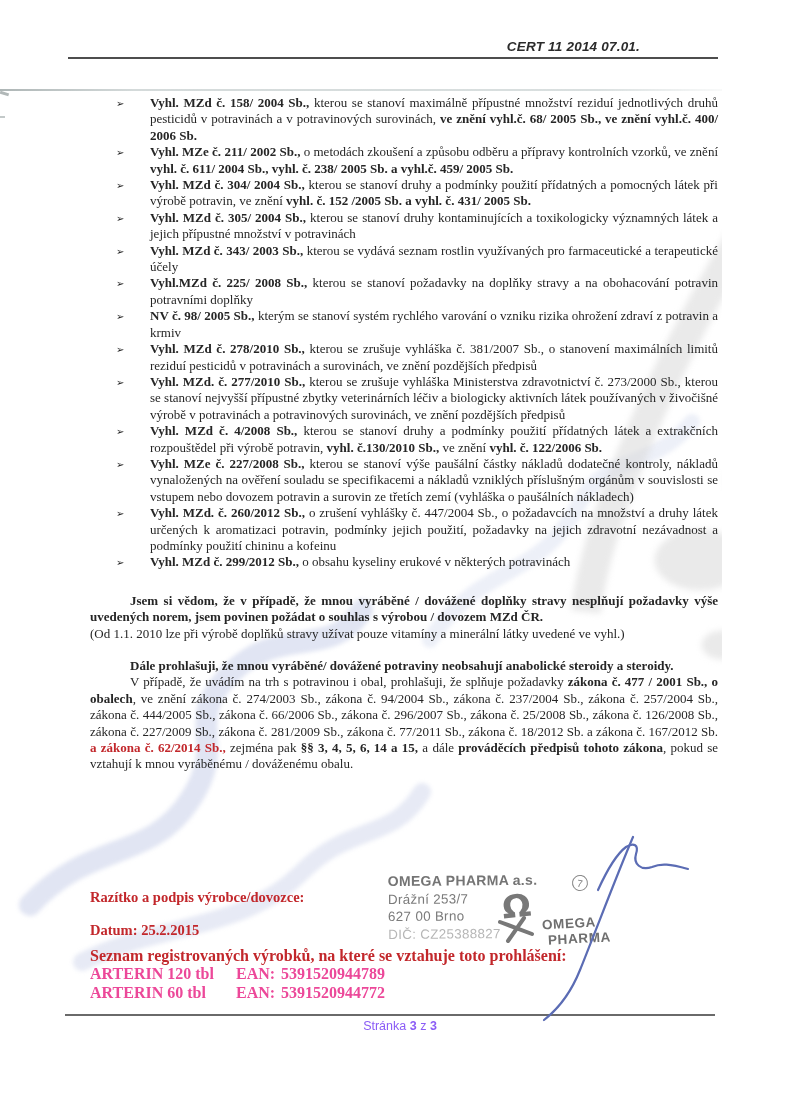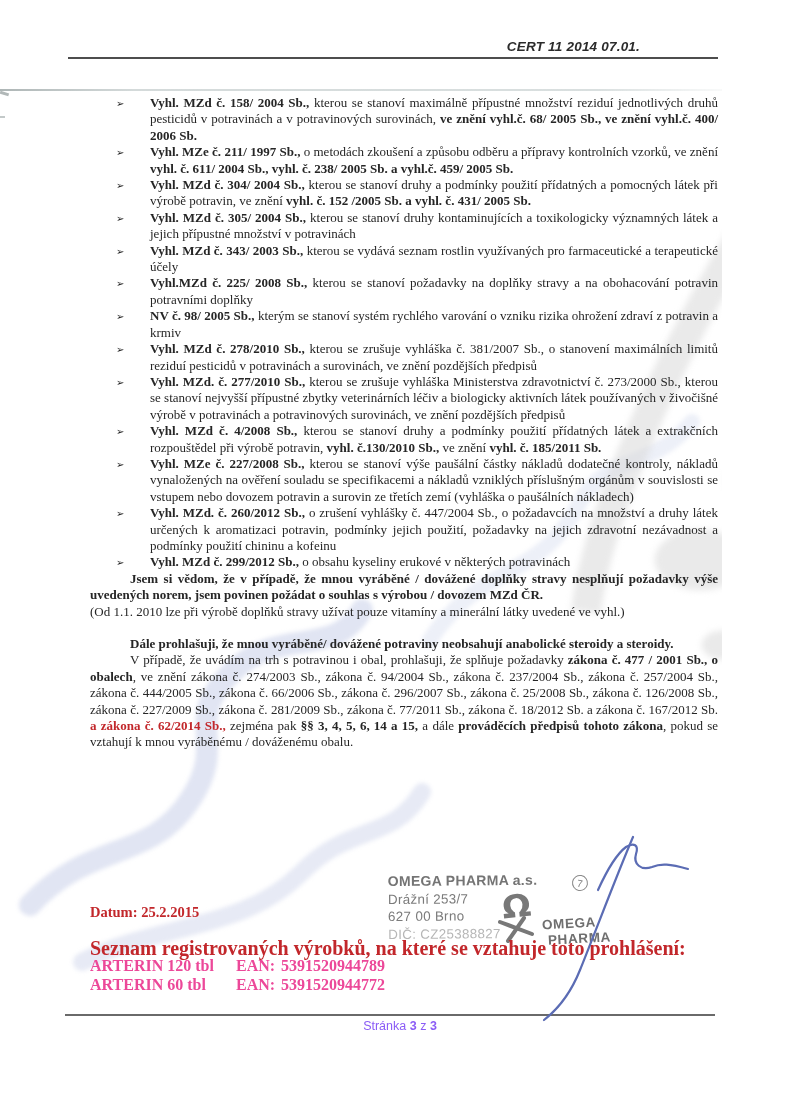--- a/index.html
+++ b/index.html
@@ -31,28 +31,28 @@
   }
   .li{position:relative;padding-left:60px;text-align:justify;}
   .li .bullet{
     position:absolute;left:26px;top:1px;
     font-family:"DejaVu Sans",sans-serif;font-size:10px;color:#222;
   }
   .seg-b{font-weight:bold;}
   .seg-br{color:#c2272b;font-weight:bold;}
   .para{text-align:justify;}
   .para.indent{text-indent:40px;}
-  #paragraphs .para:nth-child(1){}
+  #paragraphs .para:nth-child(1){margin-top:22px;}
   #paragraphs .para:nth-child(3){margin-top:16px;}
 
   
   .bottom{position:absolute;left:90px;top:888px;width:640px;z-index:3;}
   .red-label{color:#c2272b;font-weight:bold;font-size:14.5px;line-height:18px;}
   .date-label{margin-top:15px;}
-  .list-label{font-size:20px;margin-top:18px;}
+  .list-label{font-size:16px;margin-top:8px;}
   .product-row{display:flex;font-weight:bold;font-size:16px;line-height:18.5px;color:#ec4899;}
   .product-name{width:146px;}
   .product-ean-label{margin-right:6px;}
 
   
   .stamp{
     position:absolute;left:388px;top:872px;width:240px;z-index:1;
     font-family:"Liberation Sans",sans-serif;color:#7b7b7b;
     font-size:13.4px;line-height:17.5px;letter-spacing:.3px;transform:rotate(-.5deg);
   }
@@ -109,42 +109,43 @@
 
   <div class="doc-code">CERT 11 2014 07.01.</div>
   <div class="header-rule"></div>
   <div class="scan-line"></div>
   <div class="scan-mark1"></div>
   <div class="scan-mark2"></div>
 
   <div class="content">
     <div id="reg-list">
         <div class="li"><span class="bullet">➢</span><span class="seg-b">Vyhl. MZd č. 158/ 2004 Sb.,</span><span> kterou se stanoví maximálně přípustné množství reziduí jednotlivých druhů pesticidů v potravinách a v potravinových surovinách, </span><span class="seg-b">ve znění vyhl.č. 68/ 2005 Sb., ve znění vyhl.č. 400/ 2006 Sb.</span></div>
-        <div class="li"><span class="bullet">➢</span><span class="seg-b">Vyhl. MZe č. 211/ 1997 Sb.,</span><span> o metodách zkoušení a způsobu odběru a přípravy kontrolních vzorků, ve znění </span><span class="seg-b">vyhl. č. 611/ 2004 Sb., vyhl. č. 238/ 2005 Sb. a vyhl.č. 459/ 2005 Sb.</span></div>
+        <div class="li"><span class="bullet">➢</span><span class="seg-b">Vyhl. MZe č. 211/ 2002 Sb.,</span><span> o metodách zkoušení a způsobu odběru a přípravy kontrolních vzorků, ve znění </span><span class="seg-b">vyhl. č. 611/ 2004 Sb., vyhl. č. 238/ 2005 Sb. a vyhl.č. 459/ 2005 Sb.</span></div>
         <div class="li"><span class="bullet">➢</span><span class="seg-b">Vyhl. MZd č. 304/ 2004 Sb.,</span><span> kterou se stanoví druhy a podmínky použití přídatných a pomocných látek při výrobě potravin, ve znění </span><span class="seg-b">vyhl. č. 152 /2005 Sb. a vyhl. č. 431/ 2005 Sb.</span></div>
         <div class="li"><span class="bullet">➢</span><span class="seg-b">Vyhl. MZd č. 305/ 2004 Sb.,</span><span> kterou se stanoví druhy kontaminujících a toxikologicky významných látek a jejich přípustné množství v potravinách</span></div>
         <div class="li"><span class="bullet">➢</span><span class="seg-b">Vyhl. MZd č. 343/ 2003 Sb.,</span><span> kterou se vydává seznam rostlin využívaných pro farmaceutické a terapeutické účely</span></div>
         <div class="li"><span class="bullet">➢</span><span class="seg-b">Vyhl.MZd č. 225/ 2008 Sb.,</span><span> kterou se stanoví požadavky na doplňky stravy a na obohacování potravin potravními doplňky</span></div>
         <div class="li"><span class="bullet">➢</span><span class="seg-b">NV č. 98/ 2005 Sb.,</span><span> kterým se stanoví systém rychlého varování o vzniku rizika ohrožení zdraví z potravin a krmiv</span></div>
         <div class="li"><span class="bullet">➢</span><span class="seg-b">Vyhl. MZd č. 278/2010 Sb.,</span><span> kterou se zrušuje vyhláška č. 381/2007 Sb., o stanovení maximálních limitů reziduí pesticidů v potravinách a surovinách, ve znění pozdějších předpisů</span></div>
         <div class="li"><span class="bullet">➢</span><span class="seg-b">Vyhl. MZd. č. 277/2010 Sb.,</span><span> kterou se zrušuje vyhláška Ministerstva zdravotnictví č. 273/2000 Sb., kterou se stanoví nejvyšší přípustné zbytky veterinárních léčiv a biologicky aktivních látek používaných v živočišné výrobě v potravinách a potravinových surovinách, ve znění pozdějších předpisů</span></div>
-        <div class="li"><span class="bullet">➢</span><span class="seg-b">Vyhl. MZd č. 4/2008 Sb.,</span><span> kterou se stanoví druhy a podmínky použití přídatných látek a extrakčních rozpouštědel při výrobě potravin, </span><span class="seg-b">vyhl. č.130/2010 Sb.,</span><span> ve znění </span><span class="seg-b">vyhl. č. 185/2011 Sb.</span></div>
+        <div class="li"><span class="bullet">➢</span><span class="seg-b">Vyhl. MZd č. 4/2008 Sb.,</span><span> kterou se stanoví druhy a podmínky použití přídatných látek a extrakčních rozpouštědel při výrobě potravin, </span><span class="seg-b">vyhl. č.130/2010 Sb.,</span><span> ve znění </span><span class="seg-b">vyhl. č. 122/2006 Sb.</span></div>
         <div class="li"><span class="bullet">➢</span><span class="seg-b">Vyhl. MZe č. 227/2008 Sb.,</span><span> kterou se stanoví výše paušální částky nákladů dodatečné kontroly, nákladů vynaložených na ověření souladu se specifikacemi a nákladů vzniklých příslušným orgánům v souvislosti se vstupem nebo dovozem potravin a surovin ze třetích zemí (vyhláška o paušálních nákladech)</span></div>
         <div class="li"><span class="bullet">➢</span><span class="seg-b">Vyhl. MZd. č. 260/2012 Sb.,</span><span> o zrušení vyhlášky č. 447/2004 Sb., o požadavcích na množství a druhy látek určených k aromatizaci potravin, podmínky jejich použití, požadavky na jejich zdravotní nezávadnost a podmínky použití chininu a kofeinu</span></div>
         <div class="li"><span class="bullet">➢</span><span class="seg-b">Vyhl. MZd č. 299/2012 Sb.,</span><span> o obsahu kyseliny erukové v některých potravinách</span></div>
       </div>
     <div id="paragraphs">
         <div class="para indent"><span class="seg-b">Jsem si vědom, že v případě, že mnou vyráběné / dovážené doplňky stravy nesplňují požadavky výše uvedených norem, jsem povinen požádat o souhlas s výrobou / dovozem MZd ČR.</span></div>
         <div class="para"><span>(Od 1.1. 2010 lze při výrobě doplňků stravy užívat pouze vitamíny a minerální látky uvedené ve vyhl.)</span></div>
         <div class="para indent"><span class="seg-b">Dále prohlašuji, že mnou vyráběné/ dovážené potraviny neobsahují anabolické steroidy a steroidy.</span></div>
         <div class="para indent"><span>V případě, že uvádím na trh s potravinou i obal, prohlašuji, že splňuje požadavky </span><span class="seg-b">zákona č. 477 / 2001 Sb., o obalech</span><span>, ve znění zákona č. 274/2003 Sb., zákona č. 94/2004 Sb., zákona č. 237/2004 Sb., zákona č. 257/2004 Sb., zákona č. 444/2005 Sb., zákona č. 66/2006 Sb., zákona č. 296/2007 Sb., zákona č. 25/2008 Sb., zákona č. 126/2008 Sb., zákona č. 227/2009 Sb., zákona č. 281/2009 Sb., zákona č. 77/2011 Sb., zákona č. 18/2012 Sb. a zákona č. 167/2012 Sb. </span><span class="seg-br">a zákona č. 62/2014 Sb.,</span><span> zejména pak </span><span class="seg-b">§§ 3, 4, 5, 6, 14 a 15,</span><span> a dále </span><span class="seg-b">prováděcích předpisů tohoto zákona</span><span>, pokud se vztahují k mnou vyráběnému / dováženému obalu.</span></div>
       </div>
   </div>
 
   <div class="bottom">
+    <div class="red-label">Razítko a podpis výrobce/dovozce:</div>
     <div class="red-label date-label">Datum: 25.2.2015</div>
     <div class="red-label list-label">Seznam registrovaných výrobků, na které se vztahuje toto prohlášení:</div>
     <div id="products">
         <div class="product-row">
           <span class="product-name">ARTERIN 120 tbl</span>
           <span class="product-ean-label">EAN:</span>
           <span>5391520944789</span>
         </div>
         <div class="product-row">
           <span class="product-name">ARTERIN 60 tbl</span>

